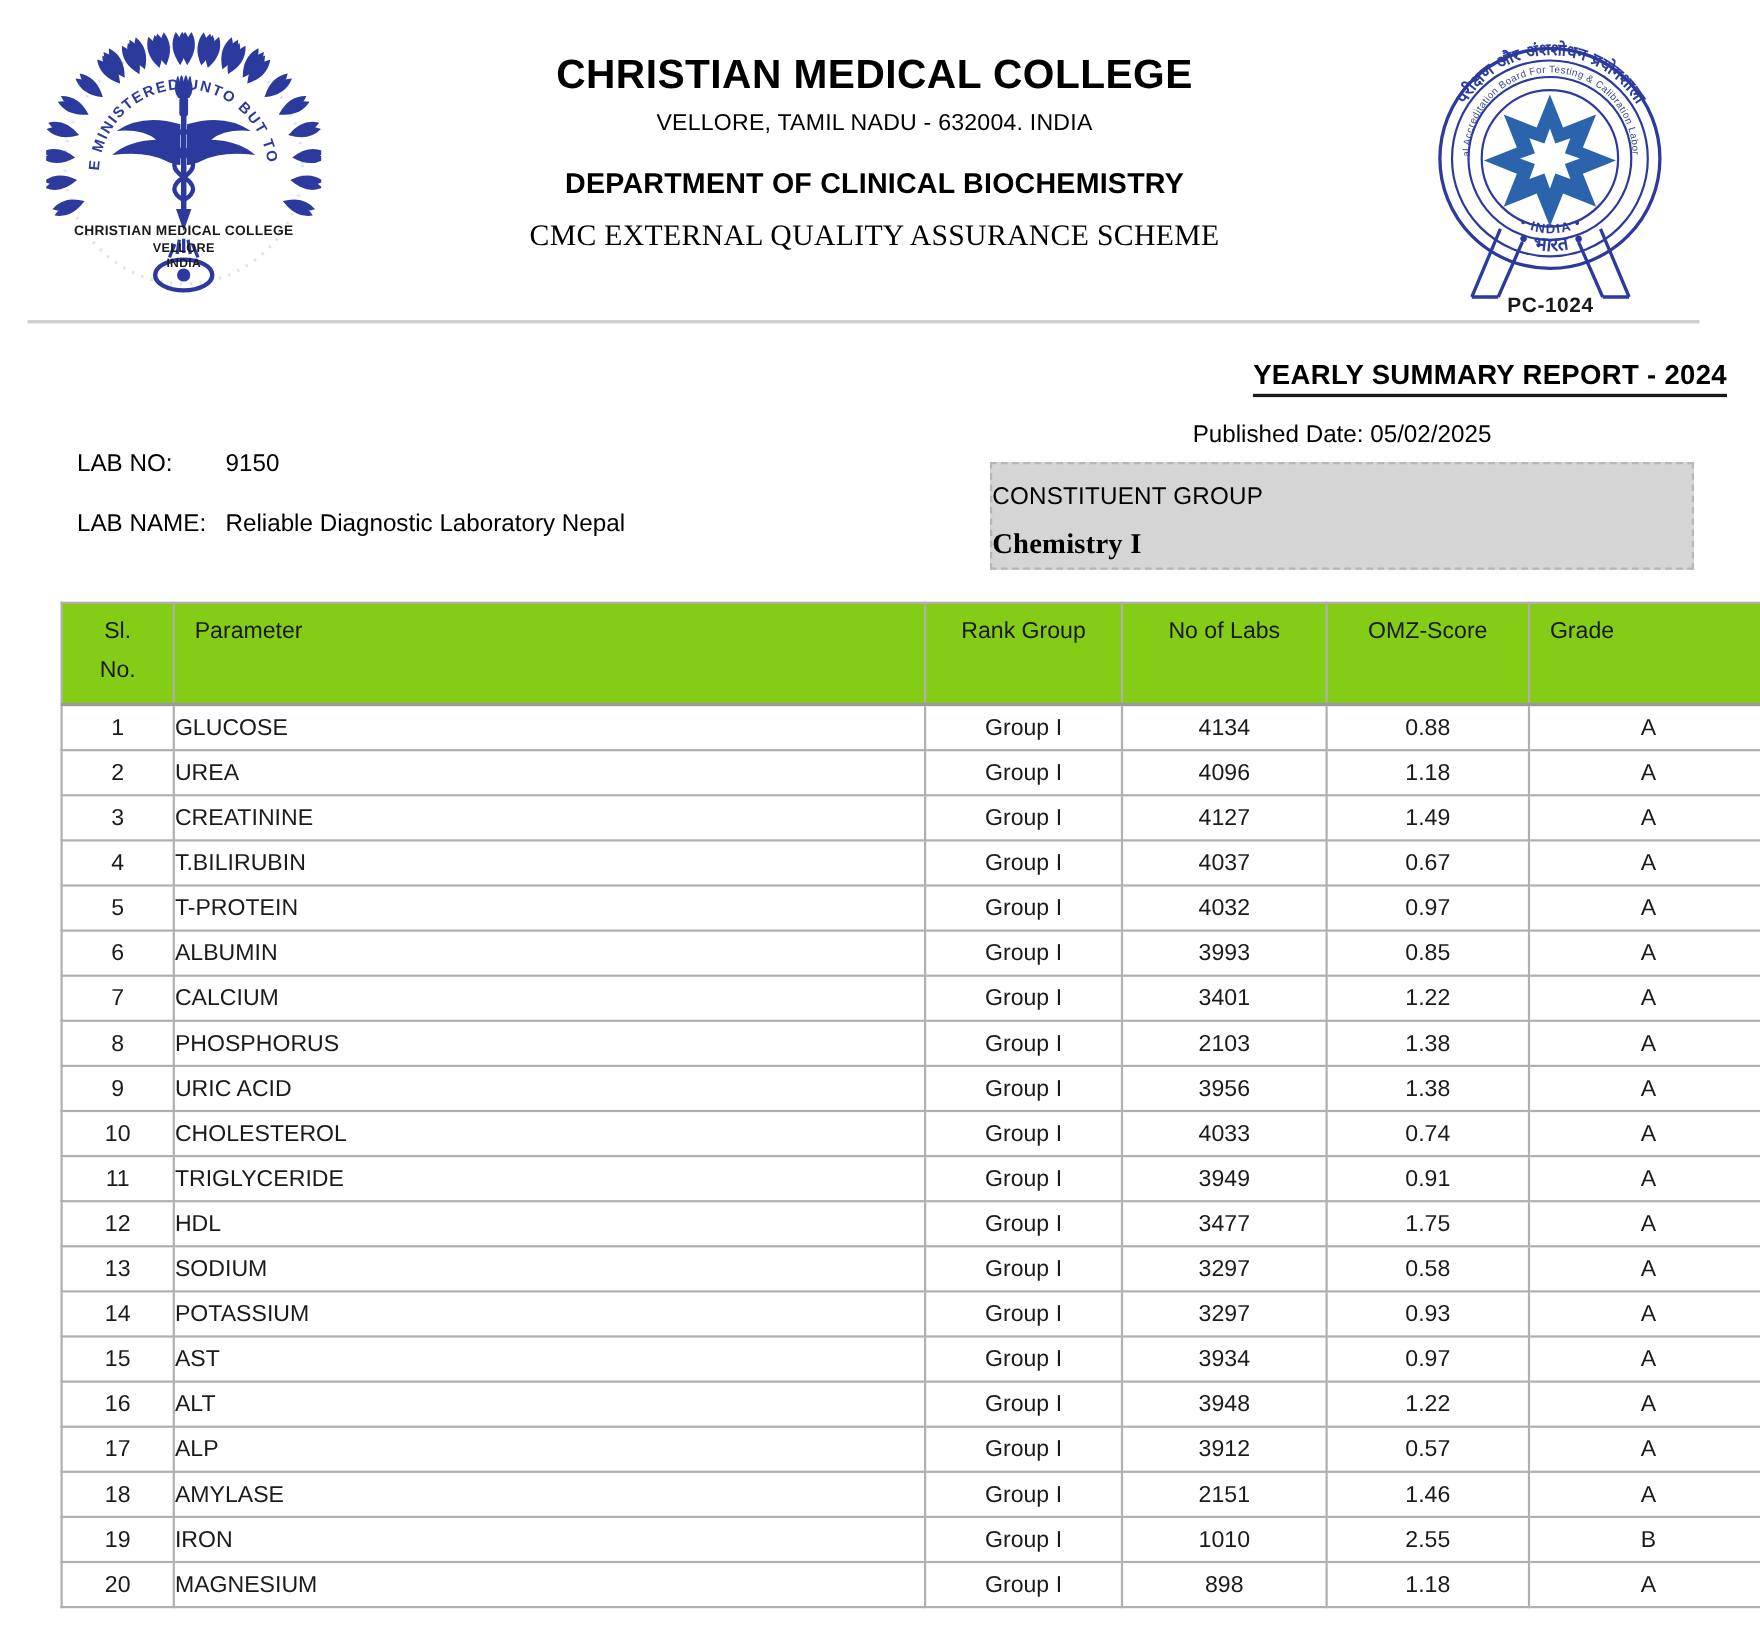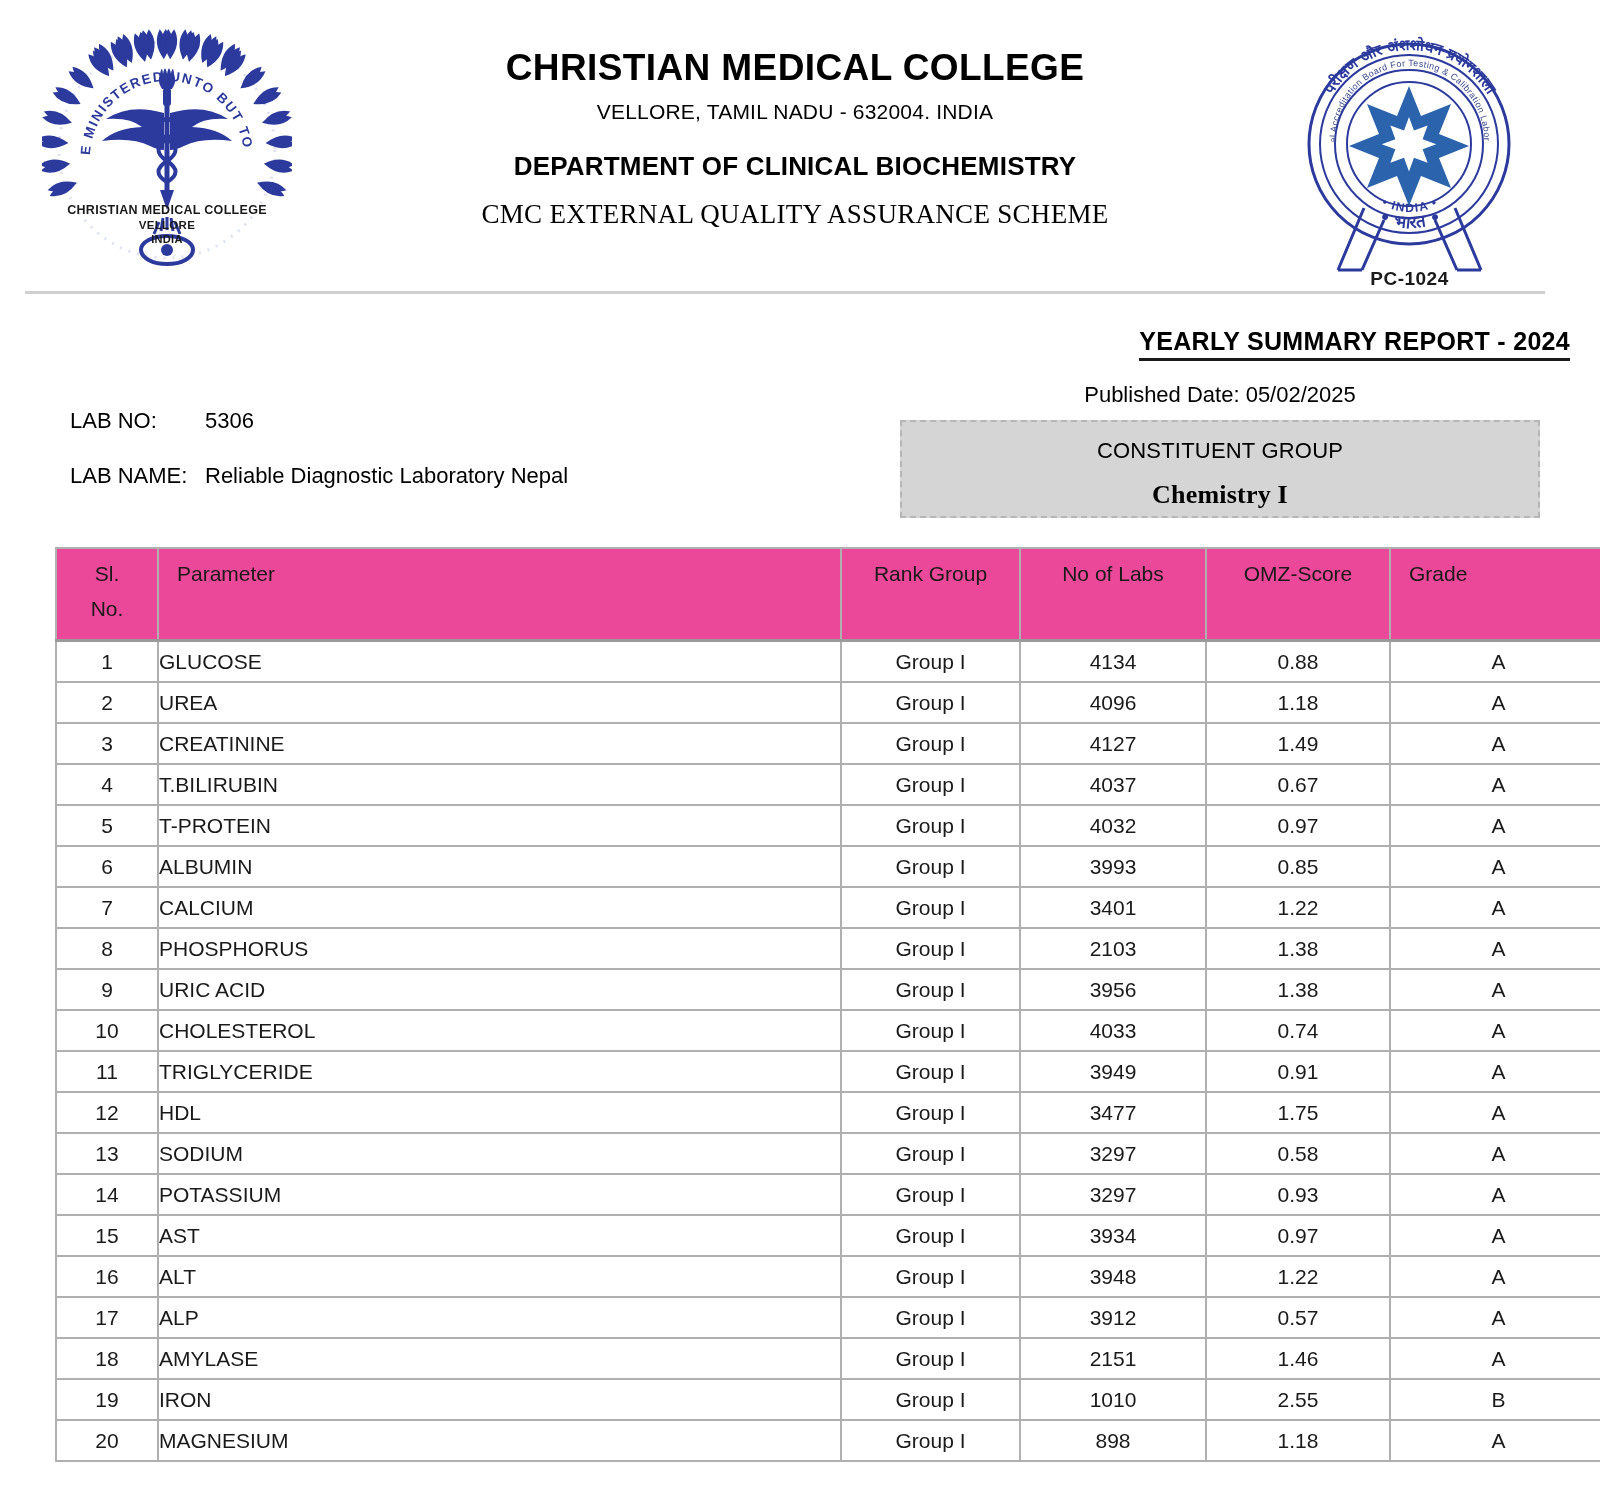--- a/index.html
+++ b/index.html
@@ -141,21 +141,21 @@
 
   .constituent-box {
     position: absolute;
     left: 900px;
     top: 420px;
     width: 640px;
     height: 98px;
     background: #d5d5d5;
     border: 2px dashed #b6b6b6;
     box-sizing: border-box;
-    text-align: center;
+    text-align: left;
   }
   .constituent-label {
     font-size: 22px;
     margin-top: 16px;
     letter-spacing: 0.2px;
   }
   .constituent-value {
     font-family: "Liberation Serif", serif;
     font-size: 26px;
     font-weight: bold;
@@ -177,21 +177,21 @@
     border: 2px solid #9a9a9a;
   }
   table.report th,
   table.report td {
     border: 2px solid #b0b0b0;
     font-size: 21px;
     font-weight: normal;
     color: #1a1a1a;
   }
   table.report thead th {
-    background: #ec4899;
+    background: #84cc16;
     height: 76px;
     vertical-align: top;
     padding-top: 13px;
     border-bottom: 3px solid #9a9a9a;
   }
   table.report tbody td {
     height: 35px;
     padding: 2px 0;
   }
 
@@ -428,21 +428,21 @@
 
 <div class="report-title">
   <span>YEARLY SUMMARY REPORT - 2024</span>
 </div>
 
 <div class="pub-date">Published Date: 05/02/2025</div>
 
 <div class="meta-left">
   <div class="meta-row r1">
     <div class="meta-label">LAB NO:</div>
-    <div class="meta-value">5306</div>
+    <div class="meta-value">9150</div>
   </div>
   <div class="meta-row r2">
     <div class="meta-label">LAB NAME:</div>
     <div class="meta-value">Reliable Diagnostic Laboratory Nepal</div>
   </div>
 </div>
 
 <div class="constituent-box">
   <div class="constituent-label">CONSTITUENT GROUP</div>
   <div class="constituent-value">Chemistry I</div>

